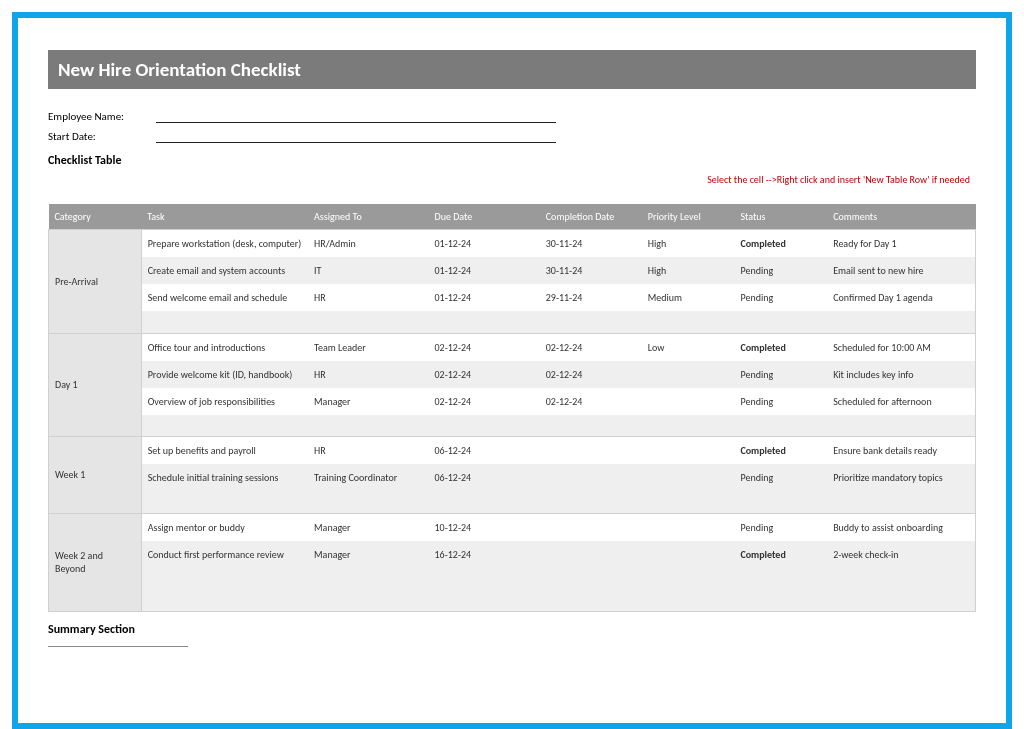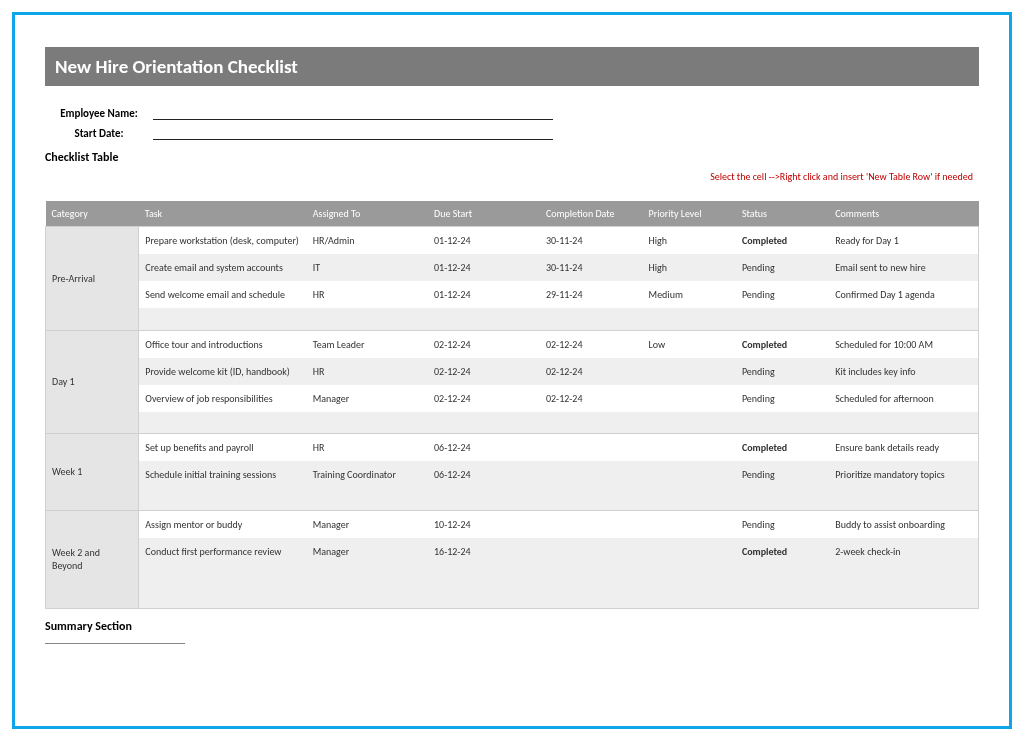--- a/index.html
+++ b/index.html
@@ -11,41 +11,40 @@
     width: 1024px;
     height: 729px;
     overflow: hidden;
   }
   .page-frame {
     position: absolute;
     top: 12px;
     left: 12px;
     right: 12px;
     bottom: 0;
-    border: 3px solid #0ea5e9;
+    border: 6px solid #0ea5e9;
     padding: 32px 30px 20px 30px;
   }
   .title-bar {
     background: #7b7b7b;
     color: #ffffff;
     font-size: 19px;
     font-weight: bold;
     padding: 8px 10px;
     margin-bottom: 20px;
   }
   .meta-row {
     display: flex;
     align-items: flex-end;
     margin-bottom: 6px;
     font-size: 11px;
   }
   .meta-label {
     width: 108px;
-    font-weight: bold;
-    text-align: center;
+    font-weight: normal;
   }
   .meta-line {
     width: 400px;
     border-bottom: 1px solid #222;
     height: 14px;
   }
   .section-title {
     font-size: 12px;
     font-weight: bold;
     margin-top: 10px;
@@ -136,21 +135,21 @@
       <col class="col-compl">
         <col class="col-prio">
         <col class="col-status">
         <col class="col-comm">
     </colgroup>
     <thead>
       <tr>
         <th>Category</th>
         <th>Task</th>
         <th>Assigned To</th>
-        <th>Due Start</th>
+        <th>Due Date</th>
         <th>Completion Date</th>
         <th>Priority Level</th>
         <th>Status</th>
         <th>Comments</th>
       </tr>
     </thead>
   <tbody class="group">
         <tr class="data-row">
           <td class="cat-cell" rowspan="4">Pre-Arrival</td>
           <td class="val">Prepare workstation (desk, computer)</td>

